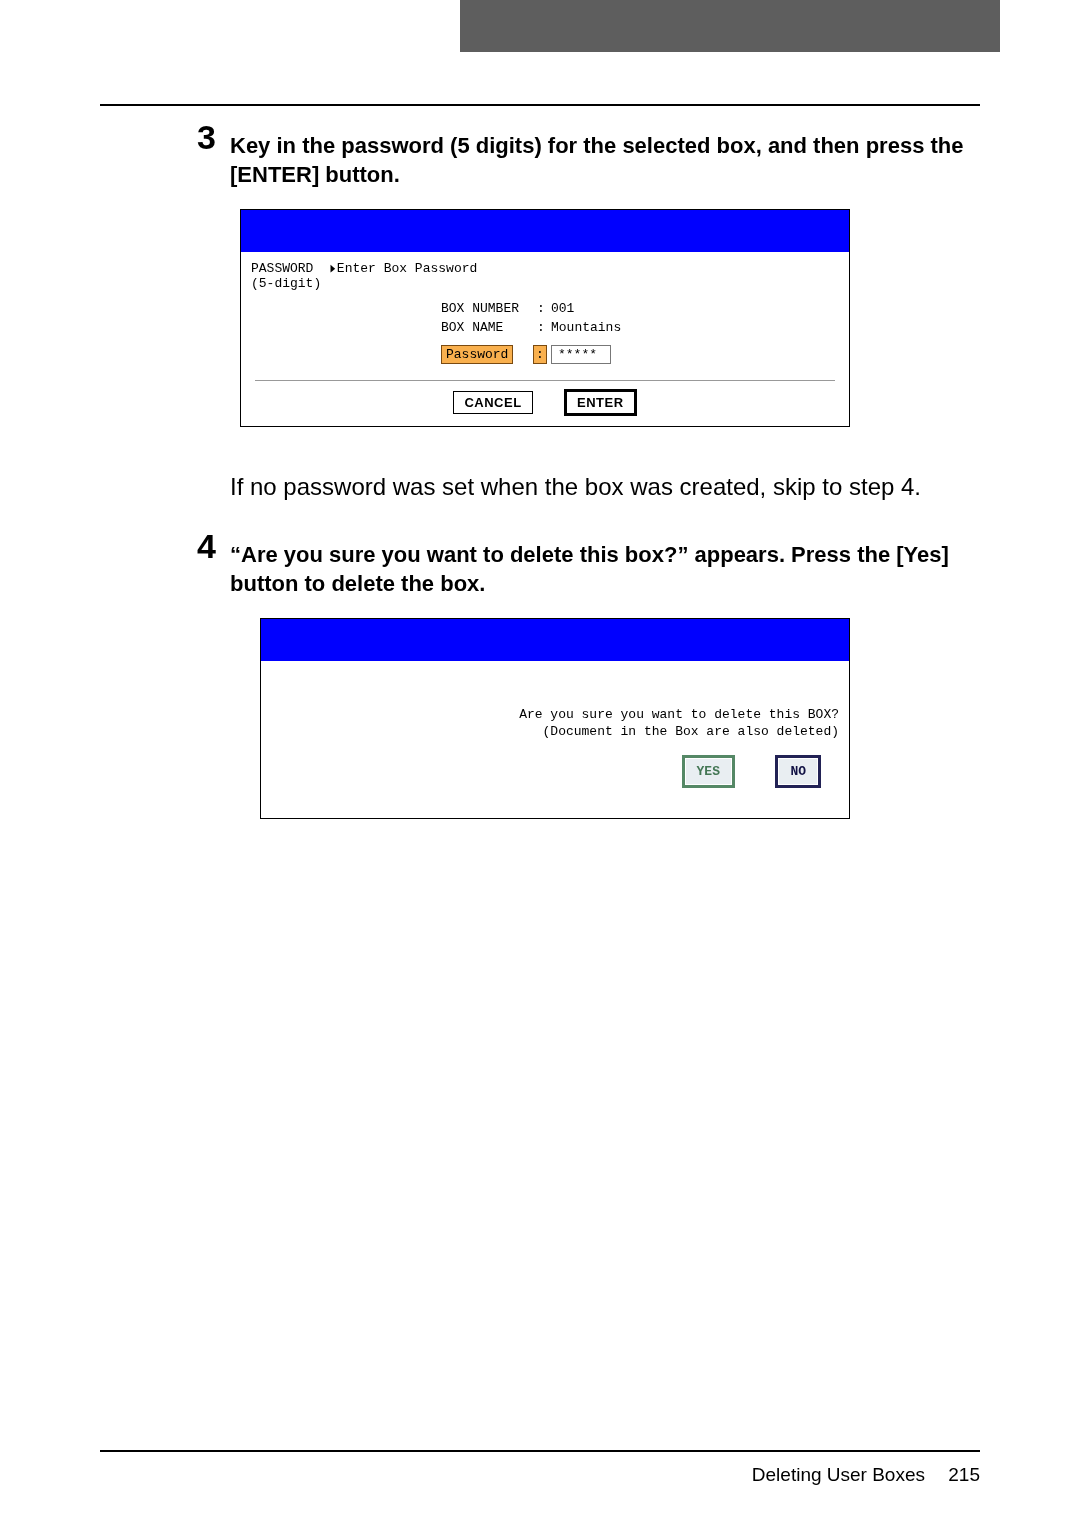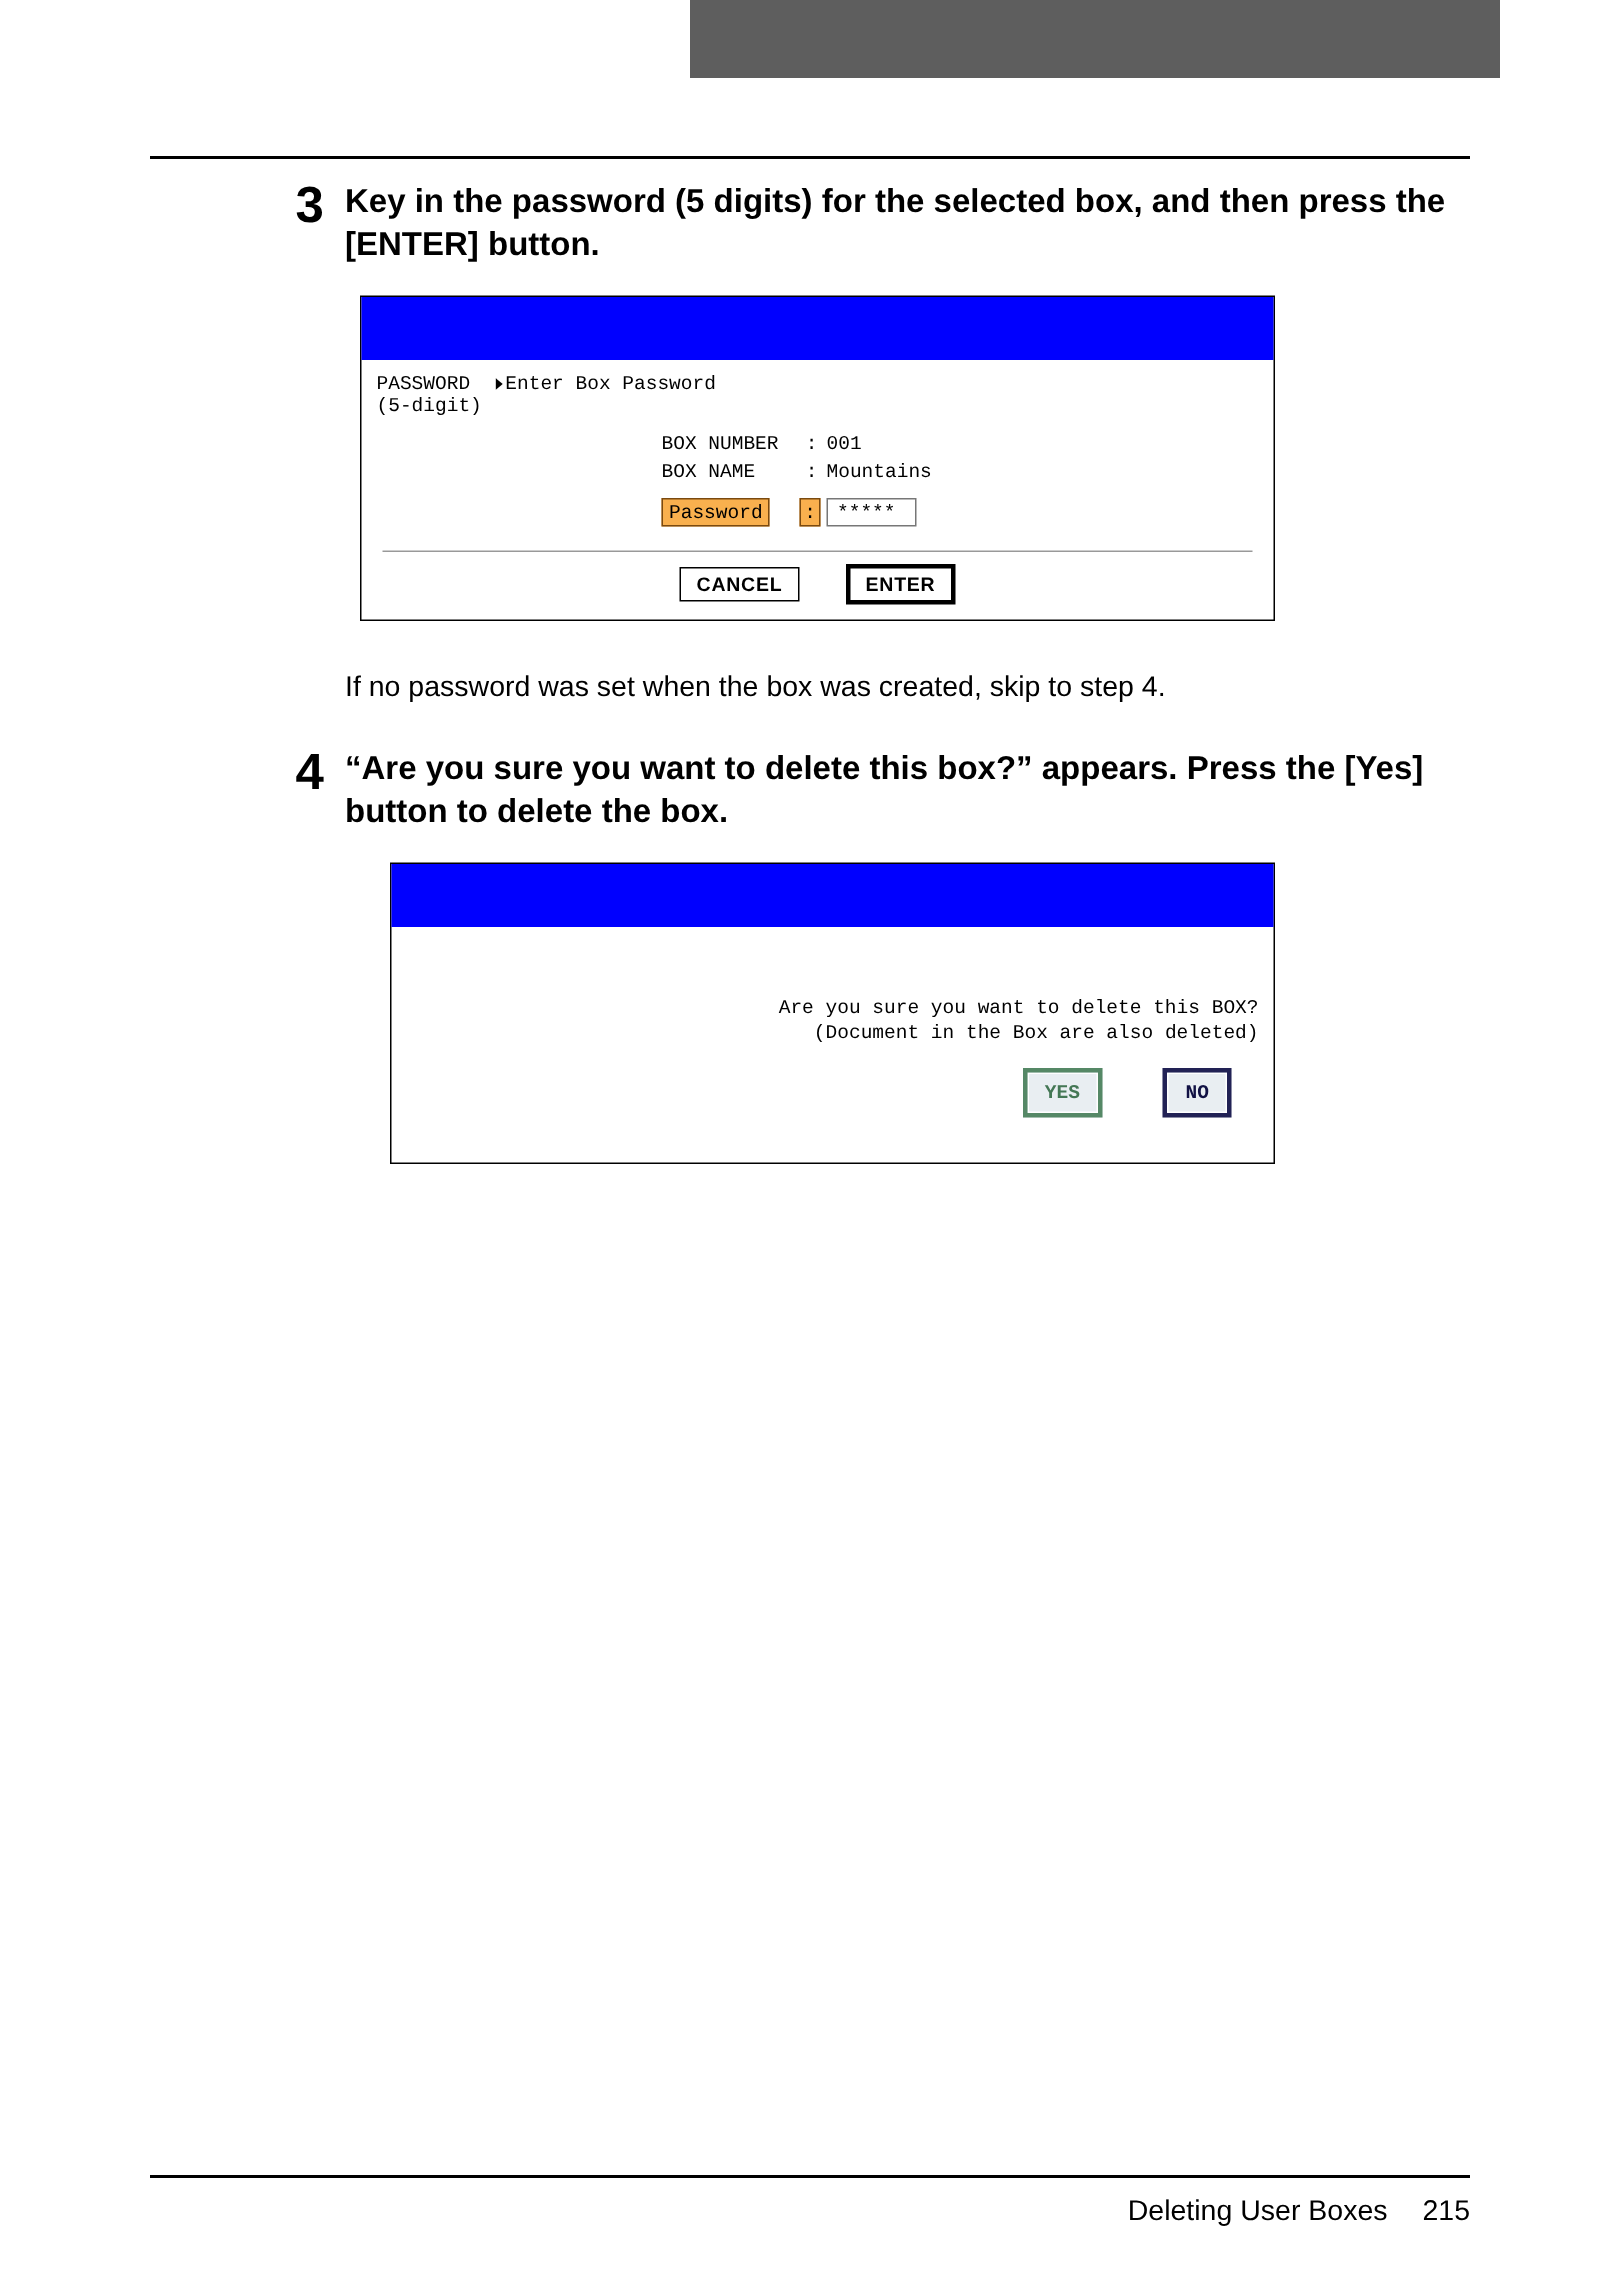--- a/index.html
+++ b/index.html
@@ -4,23 +4,23 @@
 <style>
   * { box-sizing: border-box; margin: 0; padding: 0; }
   html, body { width: 1080px; height: 1526px; background: #fff; font-family: Arial, Helvetica, sans-serif; color: #000; }
   .page { width: 1080px; height: 1526px; position: relative; padding: 0 100px 0 100px; }
   .tab-bar { position: absolute; top: 0; left: 0; right: 0; height: 52px; }
   .tab { position: absolute; top: 0; left: 460px; width: 540px; height: 52px; background: #5e5e5e; }
   .rule { position: absolute; top: 104px; left: 100px; right: 100px; height: 2px; background: #000; }
   .content { position: absolute; top: 120px; left: 100px; right: 100px; }
   .step { display: flex; margin-bottom: 20px; }
   .step-num { font-size: 34px; font-weight: bold; width: 130px; text-align: right; padding-right: 14px; line-height: 1; }
-  .step-body { flex: 1; }
+  .step-body { flex: 1; margin-top: 12px; }
   .step-head { font-size: 22px; font-weight: bold; line-height: 1.3; }
-  .step-para { font-size: 19px; margin-top: 14px; }
+  .step-para { font-size: 24px; margin-top: 14px; }
   .screen-wrap { margin: 20px 0 20px 140px; }
   .screen { border: 1px solid #000; background: #fff; }
   .screen1 { width: 610px; }
   .screen2 { width: 590px; margin-left: 20px; }
   .bluebar { background: #0000ff; height: 42px; }
   .mono { font-family: "Courier New", monospace; font-size: 13px; }
   .pwhdr { padding: 8px 10px 2px 10px; }
   .pwhdr .arrow { display: inline-block; transform: scaleX(0.6); }
   .pwbody { padding: 6px 0 14px 0; }
   .kv { display: flex; padding: 2px 0 2px 200px; align-items: center; }

